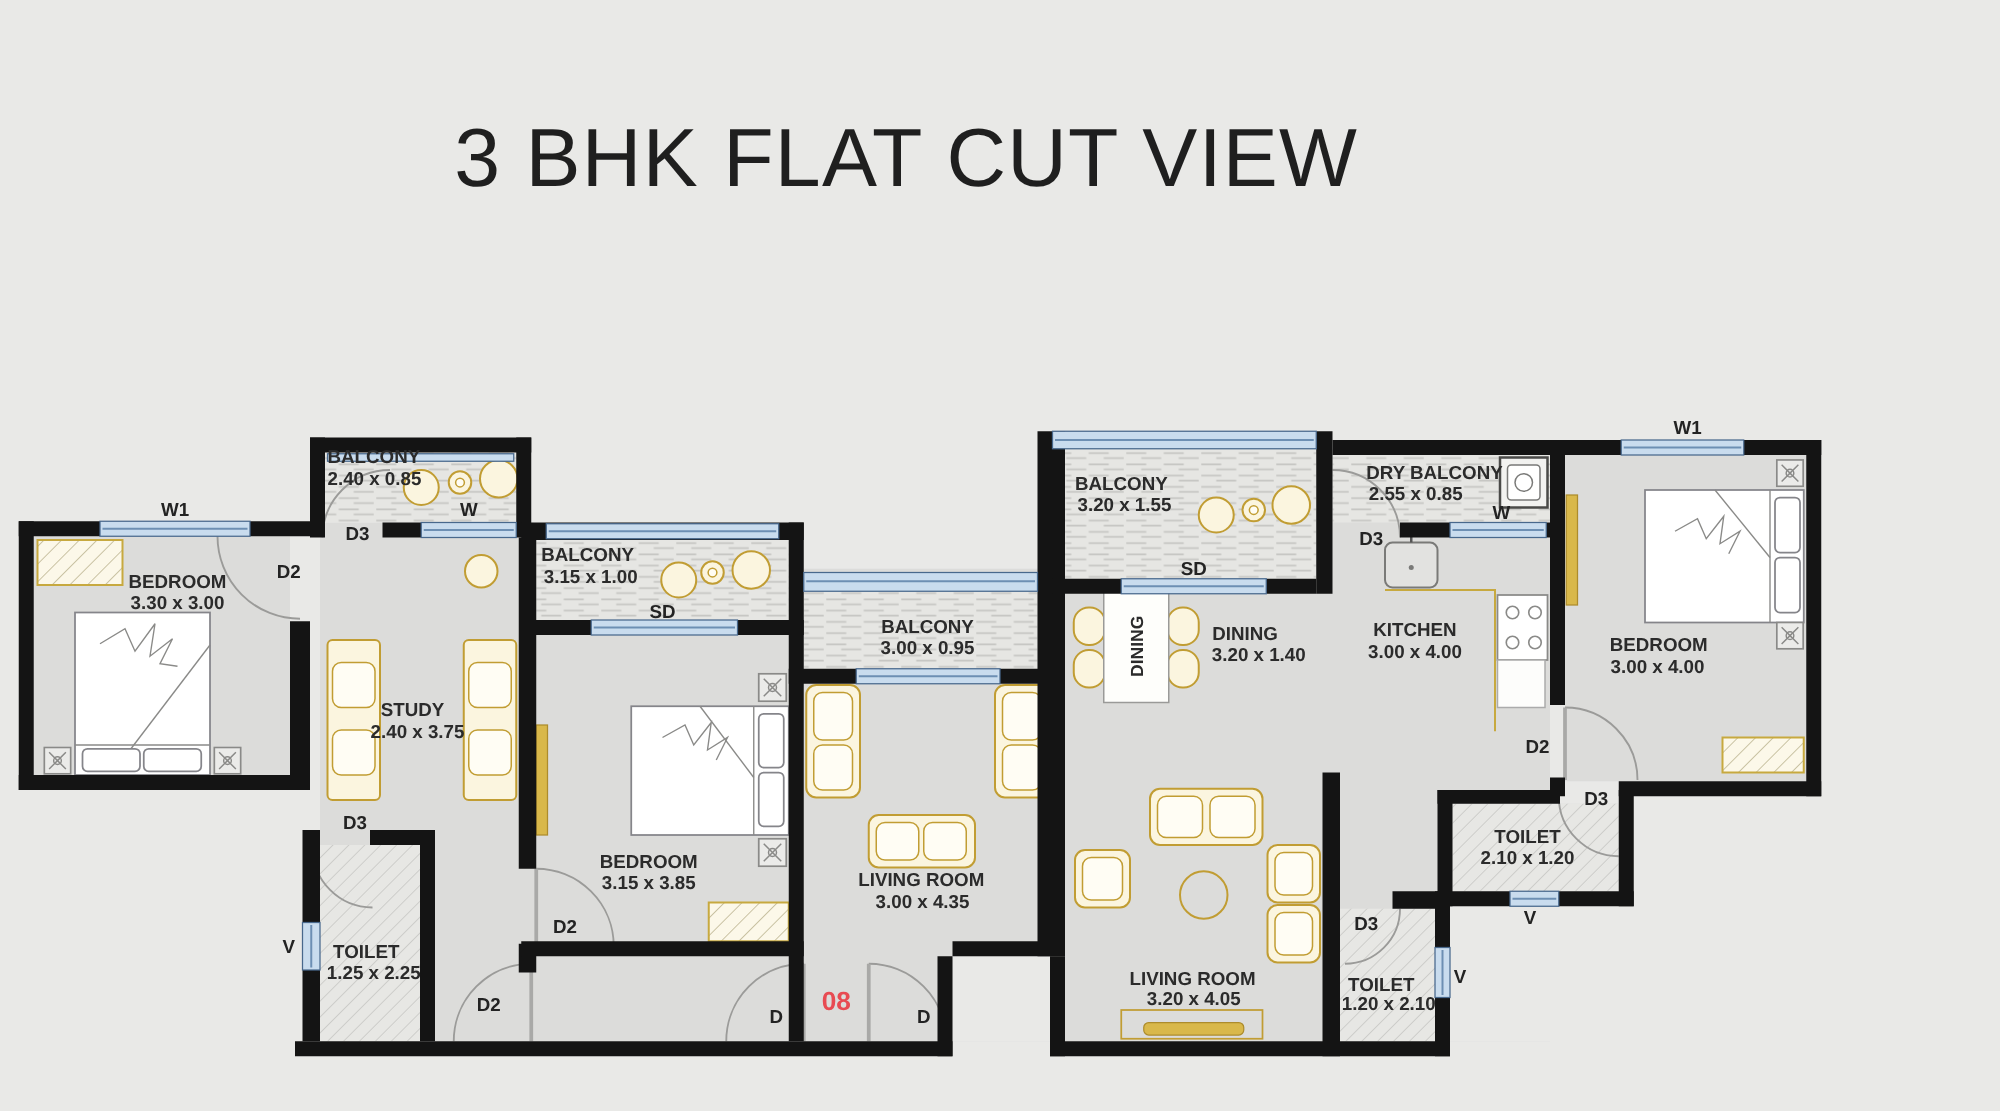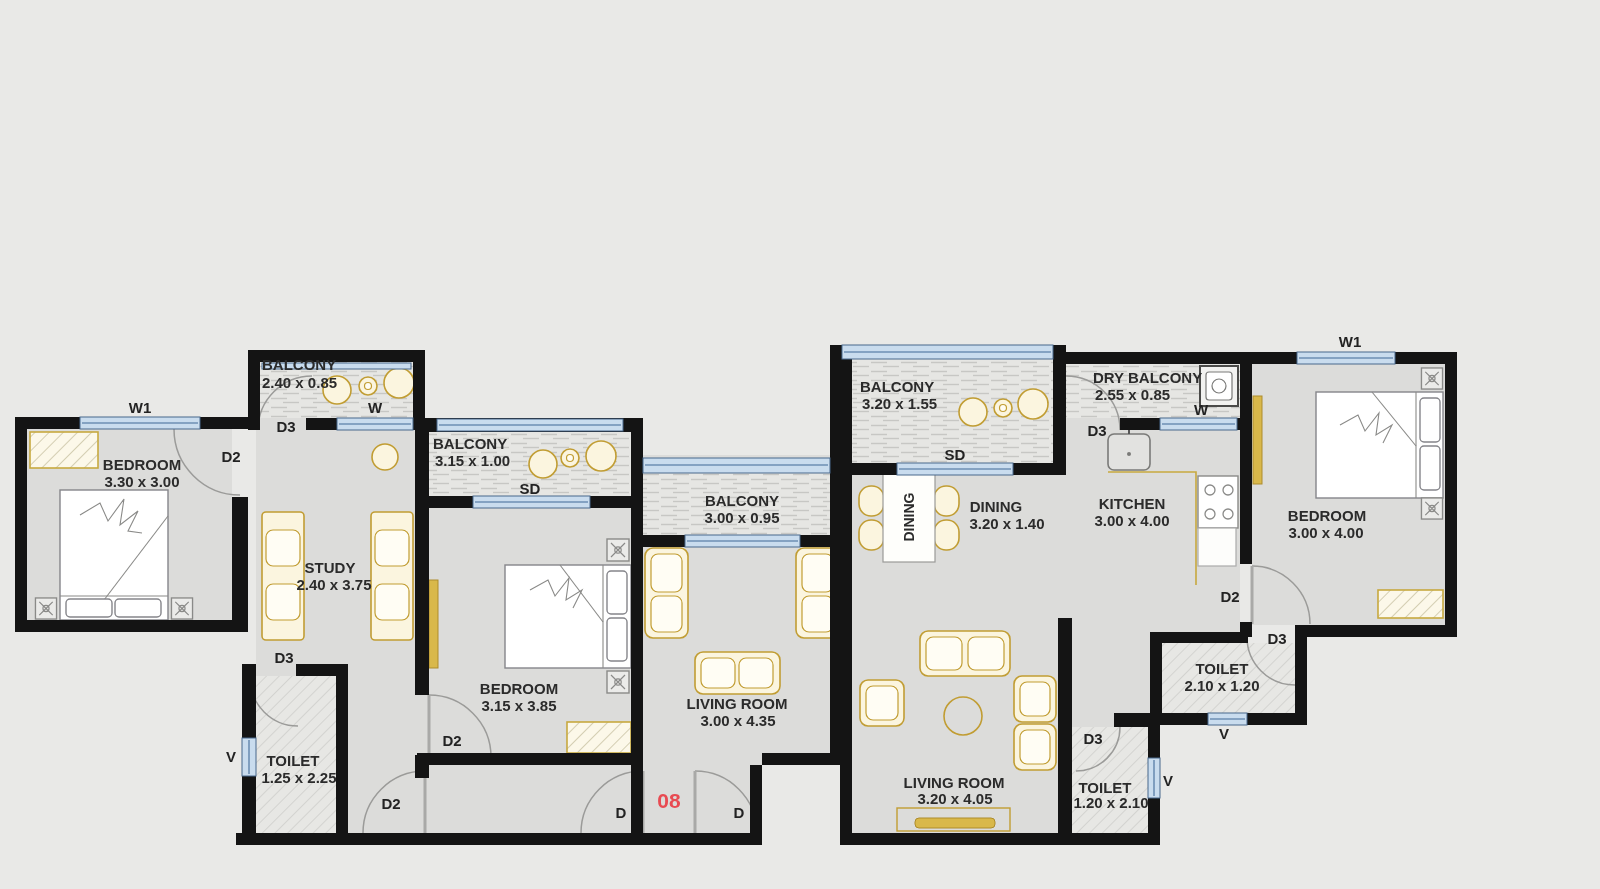--- a/index.html
+++ b/index.html
@@ -25,20 +25,21 @@
   .furn{stroke:#85858a;stroke-width:1.4;fill:#ffffff;}
   .furnln{stroke:#8a8a88;stroke-width:1.1;fill:none;}
   .arc{fill:none;stroke:#9b9b99;stroke-width:1.5;}
   .leaf{stroke:#a9a9a7;stroke-width:3;fill:none;}
   .gray{stroke:#7a7a78;stroke-width:1.6;fill:#e2e2e0;}
 </style>
 </head>
 <body>
 
 <div class="stage">
+  <div class="title">3 BHK FLAT CUT VIEW</div>
 
   <svg width="1600" height="889" viewBox="0 0 1600 889">
     <defs>
       <pattern id="pstripe" width="30" height="9" patternUnits="userSpaceOnUse">
         <rect width="30" height="9" fill="#e6e6e3"></rect>
         <line x1="1" y1="2.5" x2="17" y2="2.5" stroke="#c7c7c4" stroke-width="1.4"></line>
         <line x1="13" y1="6.5" x2="29" y2="6.5" stroke="#c7c7c4" stroke-width="1.4"></line>
       </pattern>
       <pattern id="phatch" width="9" height="9" patternUnits="userSpaceOnUse" patternTransform="rotate(45)">
         <rect width="9" height="9" fill="#e7e7e4"></rect>

